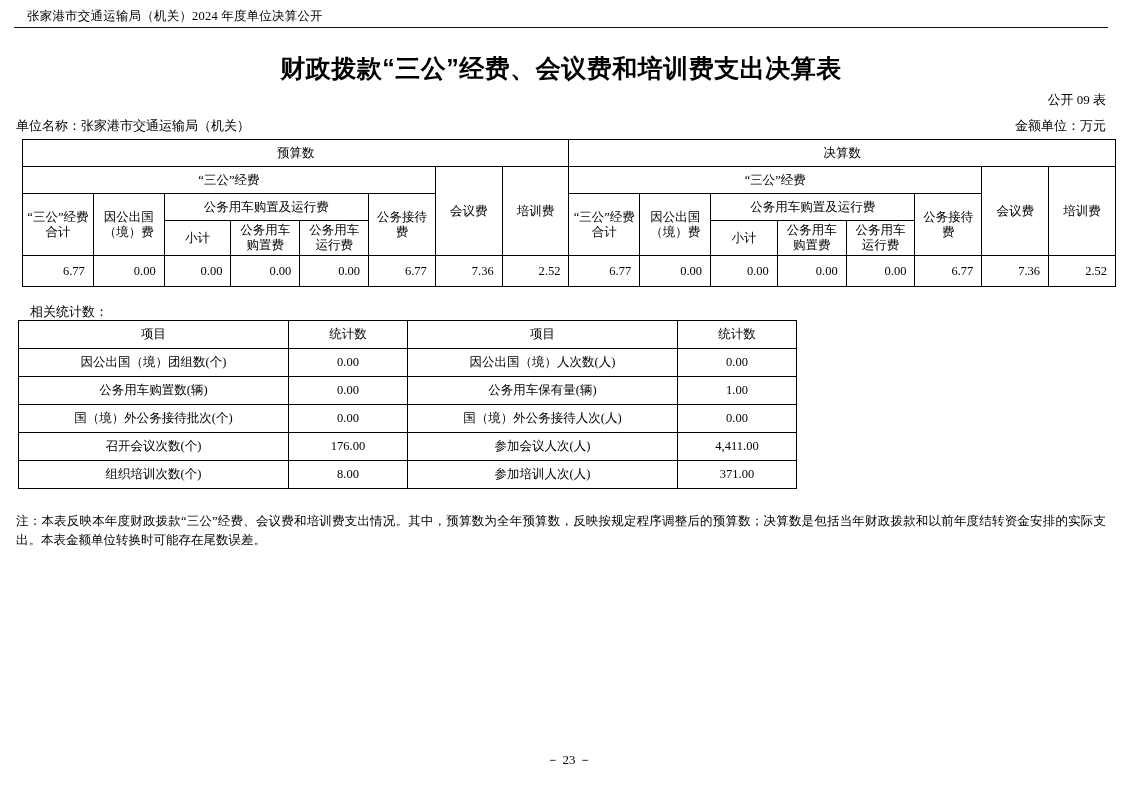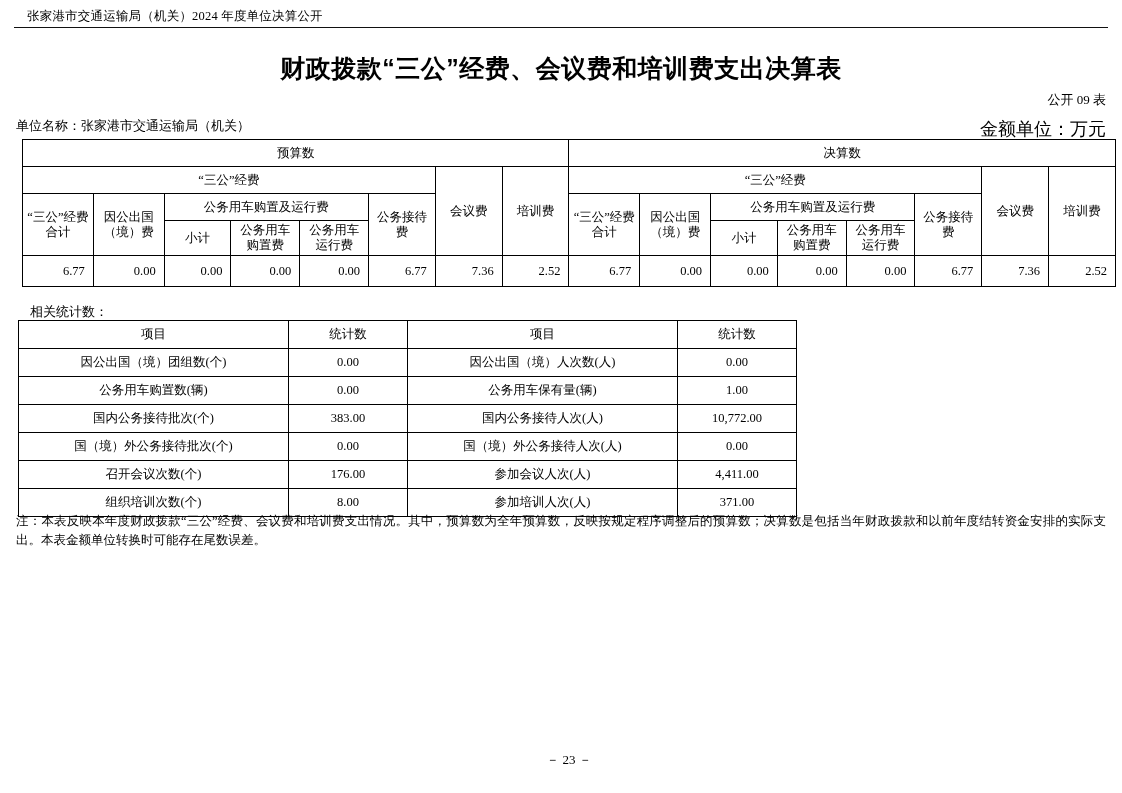--- a/index.html
+++ b/index.html
@@ -61,21 +61,21 @@
   .unit-name {
     position: absolute;
     top: 117px;
     left: 16px;
     font-size: 13px;
   }
   .amount-unit {
     position: absolute;
     top: 117px;
     right: 16px;
-    font-size: 18px;
+    font-size: 13px;
   }
   
   .main-table-wrap {
     position: absolute;
     top: 139px;
     left: 14px;
     width: 1094px;
     padding-left: 8px;
   }
   table.main {
@@ -259,26 +259,20 @@
         <td>因公出国（境）人次数(人)</td>
         <td>0.00</td>
       </tr>
       <tr>
         <td>公务用车购置数(辆)</td>
         <td>0.00</td>
         <td>公务用车保有量(辆)</td>
         <td>1.00</td>
       </tr>
       <tr>
-        <td>国内公务接待批次(个)</td>
-        <td>383.00</td>
-        <td>国内公务接待人次(人)</td>
-        <td>10,772.00</td>
-      </tr>
-      <tr>
         <td>国（境）外公务接待批次(个)</td>
         <td>0.00</td>
         <td>国（境）外公务接待人次(人)</td>
         <td>0.00</td>
       </tr>
       <tr>
         <td>召开会议次数(个)</td>
         <td>176.00</td>
         <td>参加会议人次(人)</td>
         <td>4,411.00</td>

